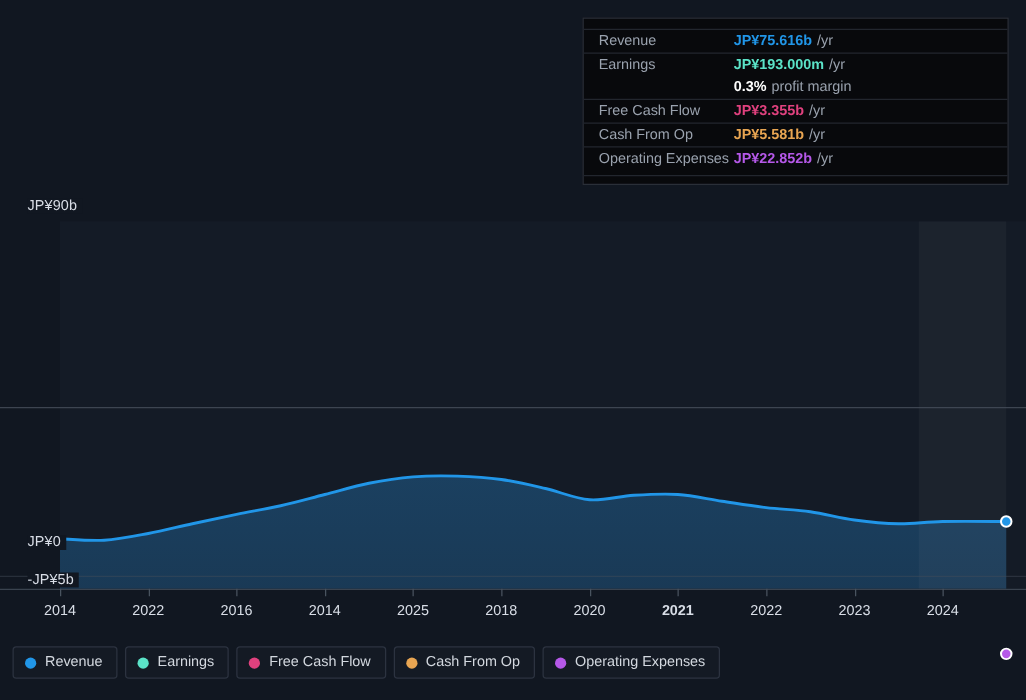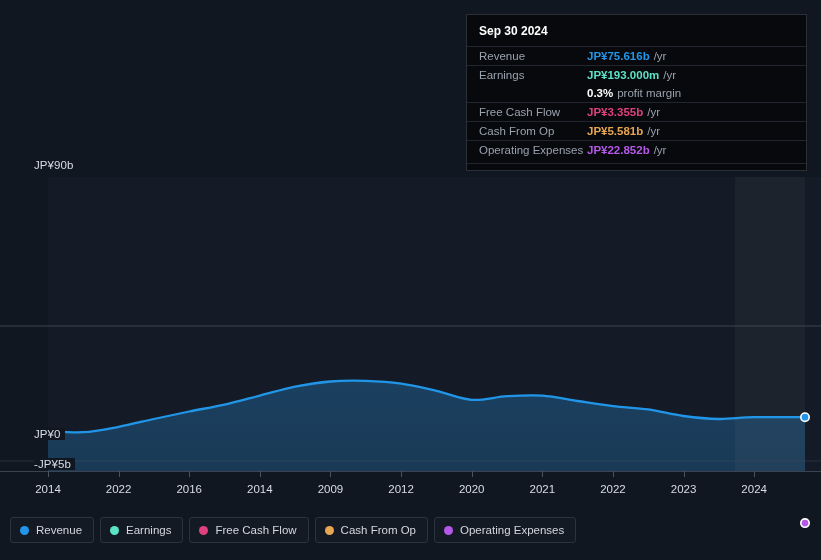--- a/index.html
+++ b/index.html
@@ -49,21 +49,20 @@
   
   .y-label {
     position: absolute;
     font-size: 11.5px;
     color: #d8dde6;
     letter-spacing: 0.1px;
     white-space: nowrap;
     background: #111721;
     padding: 0 4px 0 0;
     z-index: 6;
-    margin-left: 12px;
   }
   #y-label-top  { left: 22px; top: 159px; }
   #y-label-zero { left: 22px; top: 428px; }
   #y-label-neg  { left: 22px; top: 458px; }
 
   #x-axis {
     position: absolute;
     left: 0;
     top: 471px;
     width: 671px;
@@ -237,37 +236,36 @@
   <div id="x-axis">
       <div class="x-tick-mark" style="left: 48px;"></div>
       <div class="x-tick" style="left: 48px;">2014</div>
       <div class="x-tick-mark" style="left: 118.616px;"></div>
       <div class="x-tick" style="left: 118.616px;">2022</div>
       <div class="x-tick-mark" style="left: 189.231px;"></div>
       <div class="x-tick" style="left: 189.231px;">2016</div>
       <div class="x-tick-mark" style="left: 259.847px;"></div>
       <div class="x-tick" style="left: 259.847px;">2014</div>
       <div class="x-tick-mark" style="left: 330.463px;"></div>
-      <div class="x-tick" style="left: 330.463px;">2009</div>
+      <div class="x-tick" style="left: 330.463px;">2025</div>
       <div class="x-tick-mark" style="left: 401.078px;"></div>
-      <div class="x-tick" style="left: 401.078px;">2012</div>
+      <div class="x-tick" style="left: 401.078px;">2018</div>
       <div class="x-tick-mark" style="left: 471.694px;"></div>
       <div class="x-tick" style="left: 471.694px;">2020</div>
       <div class="x-tick-mark" style="left: 542.31px;"></div>
-      <div class="x-tick" style="left: 542.31px;">2021</div>
+      <div class="x-tick" style="left: 542.31px; font-weight: bold;">2021</div>
       <div class="x-tick-mark" style="left: 612.925px;"></div>
       <div class="x-tick" style="left: 612.925px;">2022</div>
       <div class="x-tick-mark" style="left: 683.541px;"></div>
       <div class="x-tick" style="left: 683.541px;">2023</div>
       <div class="x-tick-mark" style="left: 754.157px;"></div>
       <div class="x-tick" style="left: 754.157px;">2024</div>
     </div>
 
   <div id="tooltip">
-    <div id="tooltip-date">Sep 30 2024</div>
     <div id="tooltip-rows">
         <div class="tt-row">
           <div class="tt-label">Revenue</div>
           <div class="tt-value" style="color: rgb(33, 150, 232);">JP¥75.616b<span class="tt-suffix">/yr</span></div>
         </div>
         <div class="tt-row">
           <div class="tt-label">Earnings</div>
           <div class="tt-value" style="color: rgb(91, 227, 200);">JP¥193.000m<span class="tt-suffix">/yr</span></div>
         </div>
         <div class="tt-row no-rule">

